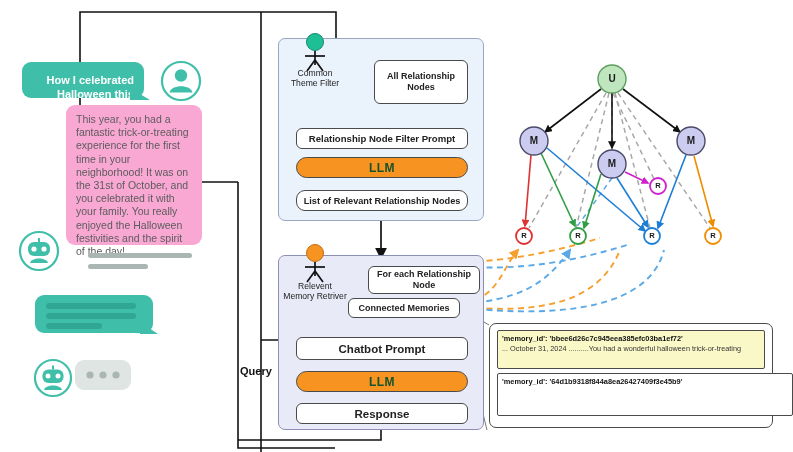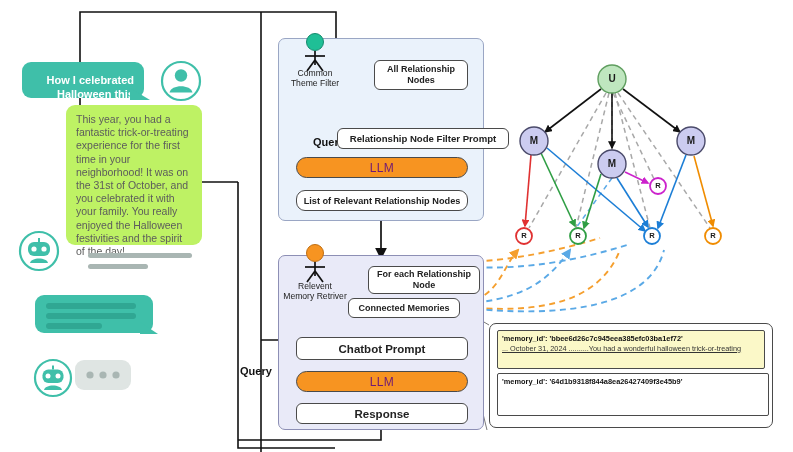--- a/index.html
+++ b/index.html
@@ -12,21 +12,21 @@
   .abs{position:absolute;}
 
   
   .bubble-user{
     position:absolute;background:#3fbfa9;color:#ffffff;border-radius:9px;
     font-weight:bold;font-size:11px;line-height:13.5px;padding:12px 10px;
     box-sizing:border-box;
     text-align:right;
   }
   .bubble-bot{
-    position:absolute;background:#bef264;color:#5c5c5c;border-radius:9px;
+    position:absolute;background:#f9a8d4;color:#5c5c5c;border-radius:9px;
     font-size:10.5px;line-height:13.2px;padding:8px 10px;box-sizing:border-box;
   }
   .bar{background:#a9b6b3;border-radius:3px;height:5px;}
   .bar-t{background:#2fb3a0;border-radius:3px;height:6px;}
 
   
   .grp{
     position:absolute;background:#eaf2fb;border:1.2px solid #9aa6c4;border-radius:7px;
     box-sizing:border-box;
   }
@@ -35,40 +35,40 @@
     box-sizing:border-box;
   }
   .nbox{
     position:absolute;background:#ffffff;border:1.3px solid #4a4a4a;border-radius:6px;
     box-sizing:border-box;display:flex;align-items:center;justify-content:center;
     text-align:center;color:#222;font-weight:bold;
   }
   .llm{
     position:absolute;background:#f79421;border:1.3px solid #4a4a4a;border-radius:11px;
     box-sizing:border-box;display:flex;align-items:center;justify-content:center;
-    color:#701a75;font-weight:normal;font-size:12px;letter-spacing:.4px;
+    color:#14532d;font-weight:bold;font-size:12px;letter-spacing:.4px;
   }
   .stickman-label{
     position:absolute;text-align:center;font-size:8.6px;line-height:10px;color:#222;
   }
   .qlabel{position:absolute;font-weight:bold;font-size:11px;color:#111;margin-top:40px;}
 
   
   .memwrap{
     position:absolute;background:#ffffff;border:1.2px solid #4a4a4a;border-radius:7px;
     box-sizing:border-box;
   }
   .memcard{
     position:absolute;box-sizing:border-box;border:1px solid #4a4a4a;border-radius:2px;
     padding:3px 4px;font-size:7.3px;line-height:9.6px;color:#333;
   }
   .memcard.yellow{background:#fbf8c8;}
   .memcard.white{background:#ffffff;}
   .memid{font-weight:bold;color:#111;display:block;font-size:7.4px;}
-  .memtxt{display:block;text-decoration:underline;}
+  .memtxt{display:block;}
 
   
   .nodelbl{
     position:absolute;font-size:10px;font-weight:bold;color:#1a1a1a;
     text-align:center;pointer-events:none;
   }
   .nodelbl.sm{font-size:7.6px;}
 </style>
 </head>
 <body>
@@ -240,29 +240,29 @@
     <circle cx="15" cy="10" r="8.5" fill="#1fbf96" stroke="#158a6d" stroke-width="1"></circle>
     <line x1="15" y1="19" x2="15" y2="33" stroke="#111" stroke-width="1.7"></line>
     <line x1="5" y1="24" x2="25" y2="24" stroke="#111" stroke-width="1.7"></line>
     <line x1="15" y1="28" x2="7" y2="39" stroke="#111" stroke-width="1.7"></line>
     <line x1="15" y1="28" x2="23" y2="39" stroke="#111" stroke-width="1.7"></line>
   </svg>
   <div class="stickman-label" style="left:285px;top:68px;width:60px;">
     <span>Common Theme Filter</span>
   </div>
 
-  <div class="nbox" style="left:374px;top:60px;width:94px;height:30px;font-size:9px;line-height:11px;text-align:center;">
+  <div class="nbox" style="left:374px;top:60px;width:94px;height:44px;font-size:9px;line-height:11px;text-align:center;">
     <span>All Relationship Nodes</span>
   </div>
 
   <div class="qlabel" style="left:313px;top:96px;">
     <span>Query</span>
   </div>
 
-  <div class="nbox" style="left:296px;top:128px;width:172px;height:21px;font-size:9.6px;margin-left:41px;">
+  <div class="nbox" style="left:296px;top:128px;width:172px;height:21px;font-size:9.6px;">
     <span>Relationship Node Filter Prompt</span>
   </div>
 
   <div class="llm" style="left:296px;top:157px;width:172px;height:21px;">
     <span>LLM</span>
   </div>
 
   <div class="nbox" style="left:296px;top:190px;width:172px;height:21px;font-size:9.2px;border-radius:9px;">
     <span>List of Relevant Relationship Nodes</span>
   </div>
@@ -304,21 +304,21 @@
     <span>Response</span>
   </div>
 
   <div class="memwrap" style="left:489px;top:323px;width:284px;height:105px;"></div>
 
   <div class="memcard yellow" style="left:497px;top:330px;width:268px;height:39px;">
     <span class="memid">'memory_id': 'bbee6d26c7c945eea385efc03ba1ef72'</span>
     <span class="memtxt">... October 31, 2024 ..........You had a wonderful halloween trick-or-treating</span>
   </div>
 
-  <div class="memcard white" style="left:497px;top:373px;width:272px;height:43px;">
+  <div class="memcard white" style="left:497px;top:373px;width:296px;height:43px;">
     <span class="memid">'memory_id': '64d1b9318f844a8ea26427409f3e45b9'</span>
   </div>
 
   <svg class="layer">
     <g id="graph-nodes">
         <circle cx="612" cy="79" r="14" fill="#bfe6bf" stroke="#5f9e5f" stroke-width="1.4"></circle>
         <circle cx="534" cy="141" r="14" fill="#ccccf0" stroke="#4a4a6a" stroke-width="1.4"></circle>
         <circle cx="612" cy="164" r="14" fill="#ccccf0" stroke="#4a4a6a" stroke-width="1.4"></circle>
         <circle cx="691" cy="141" r="14" fill="#ccccf0" stroke="#4a4a6a" stroke-width="1.4"></circle>
         <circle cx="524" cy="236" r="8" fill="#ffffff" stroke="#e03131" stroke-width="1.8"></circle>

